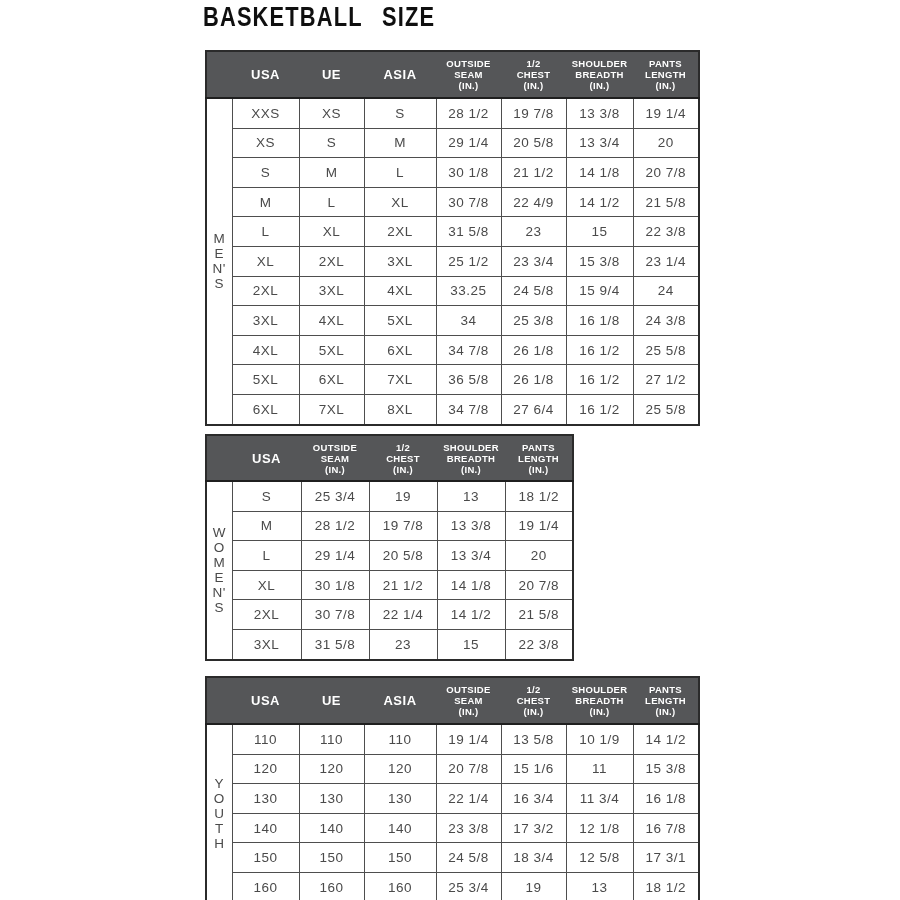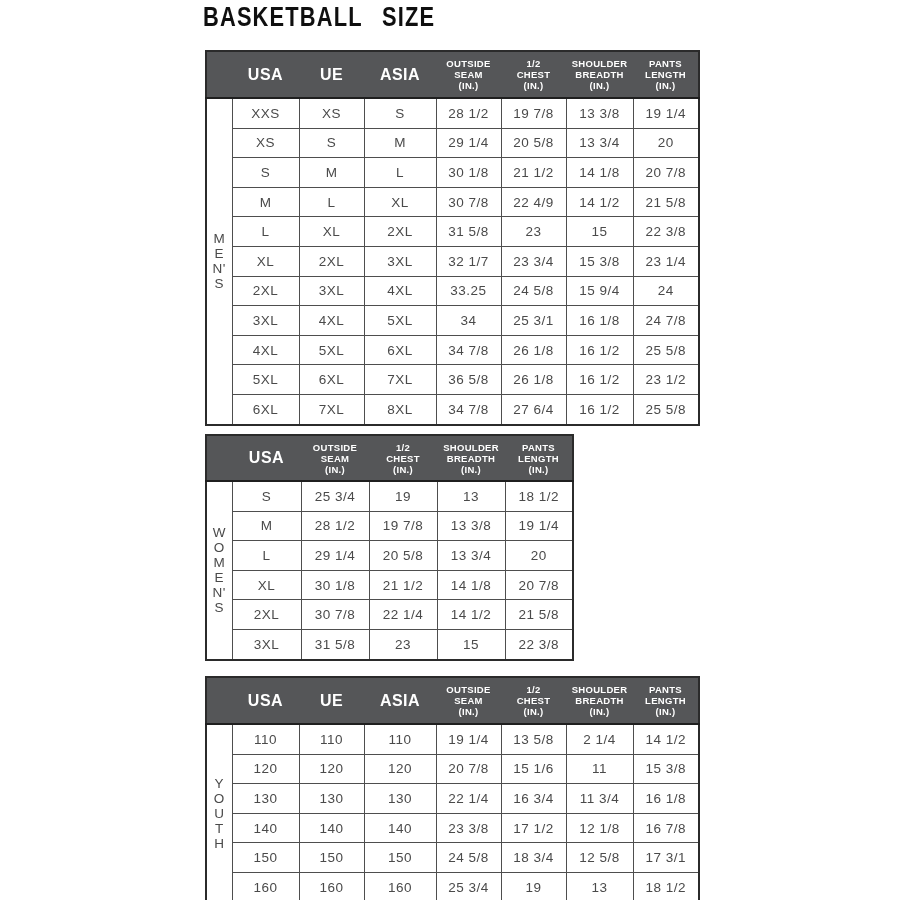--- a/index.html
+++ b/index.html
@@ -47,21 +47,21 @@
     border-bottom: 2px solid #1f1f1f;
     vertical-align: middle;
     text-align: center;
     padding: 0;
   }
   .t-mens th, .t-youth th { height: 45px; }
   .t-womens th { height: 44px; }
 
   th.large span {
     display: block;
-    font-size: 16px;
+    font-size: 13px;
     font-weight: bold;
     letter-spacing: 0.5px;
   }
   th.small span {
     display: block;
     font-size: 9.5px;
     font-weight: bold;
     line-height: 11px;
     letter-spacing: 0.3px;
   }
@@ -186,60 +186,60 @@
             <td>2XL</td>
             <td>31 5/8</td>
             <td>23</td>
             <td>15</td>
             <td>22 3/8</td>
           </tr>
           <tr>
             <td>XL</td>
             <td>2XL</td>
             <td>3XL</td>
-            <td>32 1/7</td>
+            <td>25 1/2</td>
             <td>23 3/4</td>
             <td>15 3/8</td>
             <td>23 1/4</td>
           </tr>
           <tr>
             <td>2XL</td>
             <td>3XL</td>
             <td>4XL</td>
             <td>33.25</td>
             <td>24 5/8</td>
             <td>15 9/4</td>
             <td>24</td>
           </tr>
           <tr>
             <td>3XL</td>
             <td>4XL</td>
             <td>5XL</td>
             <td>34</td>
-            <td>25 3/1</td>
+            <td>25 3/8</td>
             <td>16 1/8</td>
-            <td>24 7/8</td>
+            <td>24 3/8</td>
           </tr>
           <tr>
             <td>4XL</td>
             <td>5XL</td>
             <td>6XL</td>
             <td>34 7/8</td>
             <td>26 1/8</td>
             <td>16 1/2</td>
             <td>25 5/8</td>
           </tr>
           <tr>
             <td>5XL</td>
             <td>6XL</td>
             <td>7XL</td>
             <td>36 5/8</td>
             <td>26 1/8</td>
             <td>16 1/2</td>
-            <td>23 1/2</td>
+            <td>27 1/2</td>
           </tr>
           <tr>
             <td>6XL</td>
             <td>7XL</td>
             <td>8XL</td>
             <td>34 7/8</td>
             <td>27 6/4</td>
             <td>16 1/2</td>
             <td>25 5/8</td>
           </tr>
@@ -387,21 +387,21 @@
               <div>O</div>
               <div>U</div>
               <div>T</div>
               <div>H</div>
             </td>
             <td>110</td>
             <td>110</td>
             <td>110</td>
             <td>19 1/4</td>
             <td>13 5/8</td>
-            <td>2 1/4</td>
+            <td>10 1/9</td>
             <td>14 1/2</td>
           </tr>
           <tr>
             <td>120</td>
             <td>120</td>
             <td>120</td>
             <td>20 7/8</td>
             <td>15 1/6</td>
             <td>11</td>
             <td>15 3/8</td>
@@ -413,21 +413,21 @@
             <td>22 1/4</td>
             <td>16 3/4</td>
             <td>11 3/4</td>
             <td>16 1/8</td>
           </tr>
           <tr>
             <td>140</td>
             <td>140</td>
             <td>140</td>
             <td>23 3/8</td>
-            <td>17 1/2</td>
+            <td>17 3/2</td>
             <td>12 1/8</td>
             <td>16 7/8</td>
           </tr>
           <tr>
             <td>150</td>
             <td>150</td>
             <td>150</td>
             <td>24 5/8</td>
             <td>18 3/4</td>
             <td>12 5/8</td>

